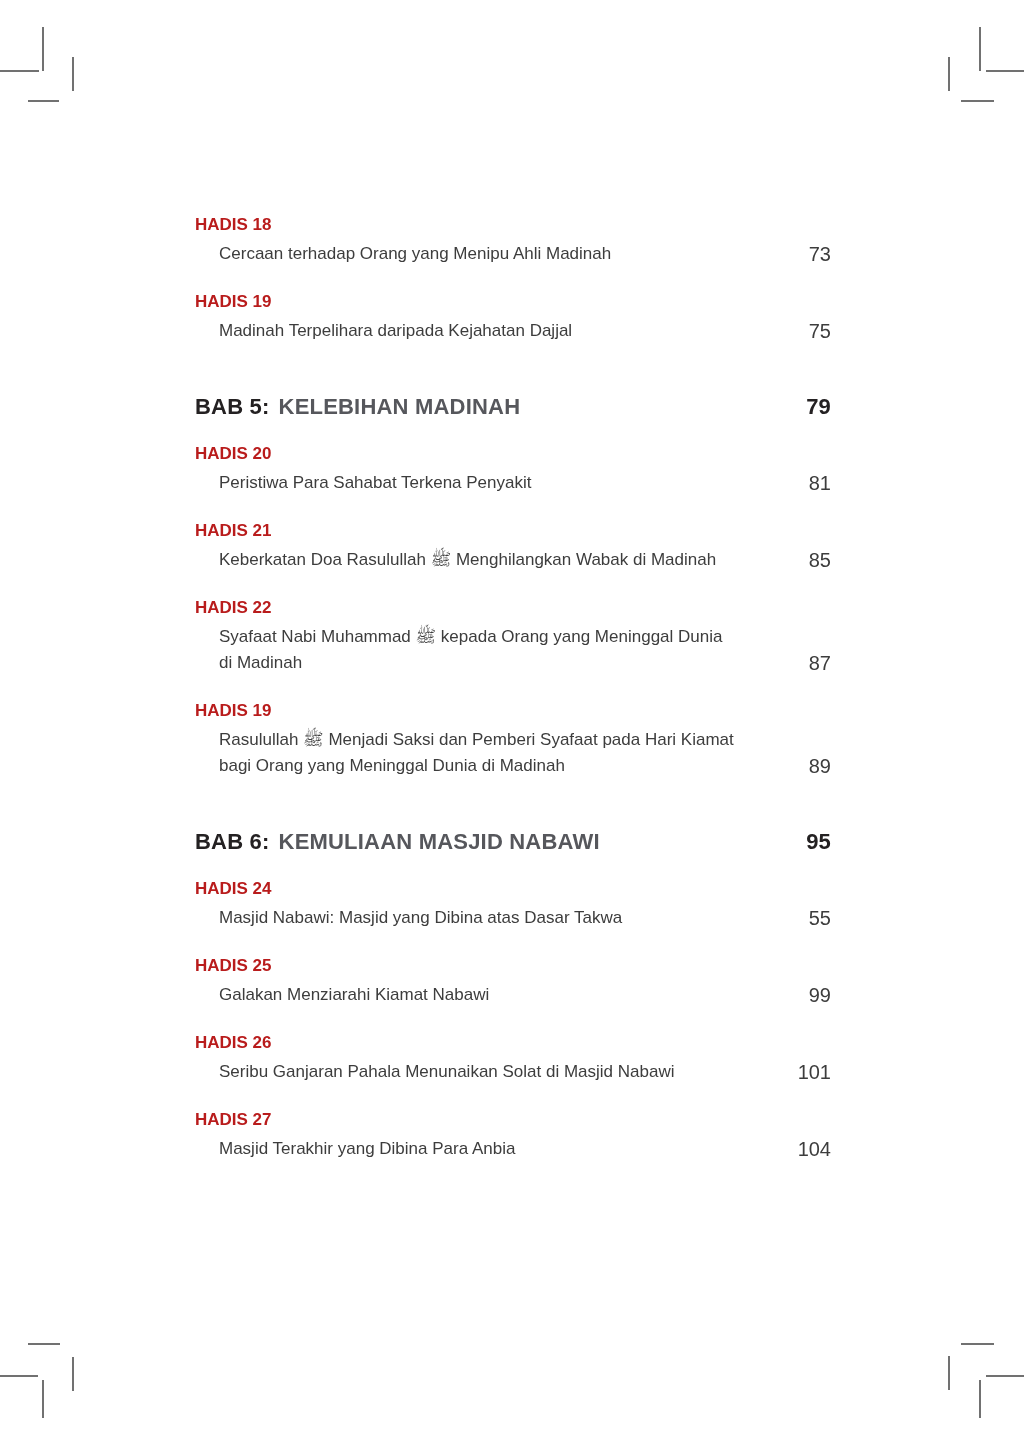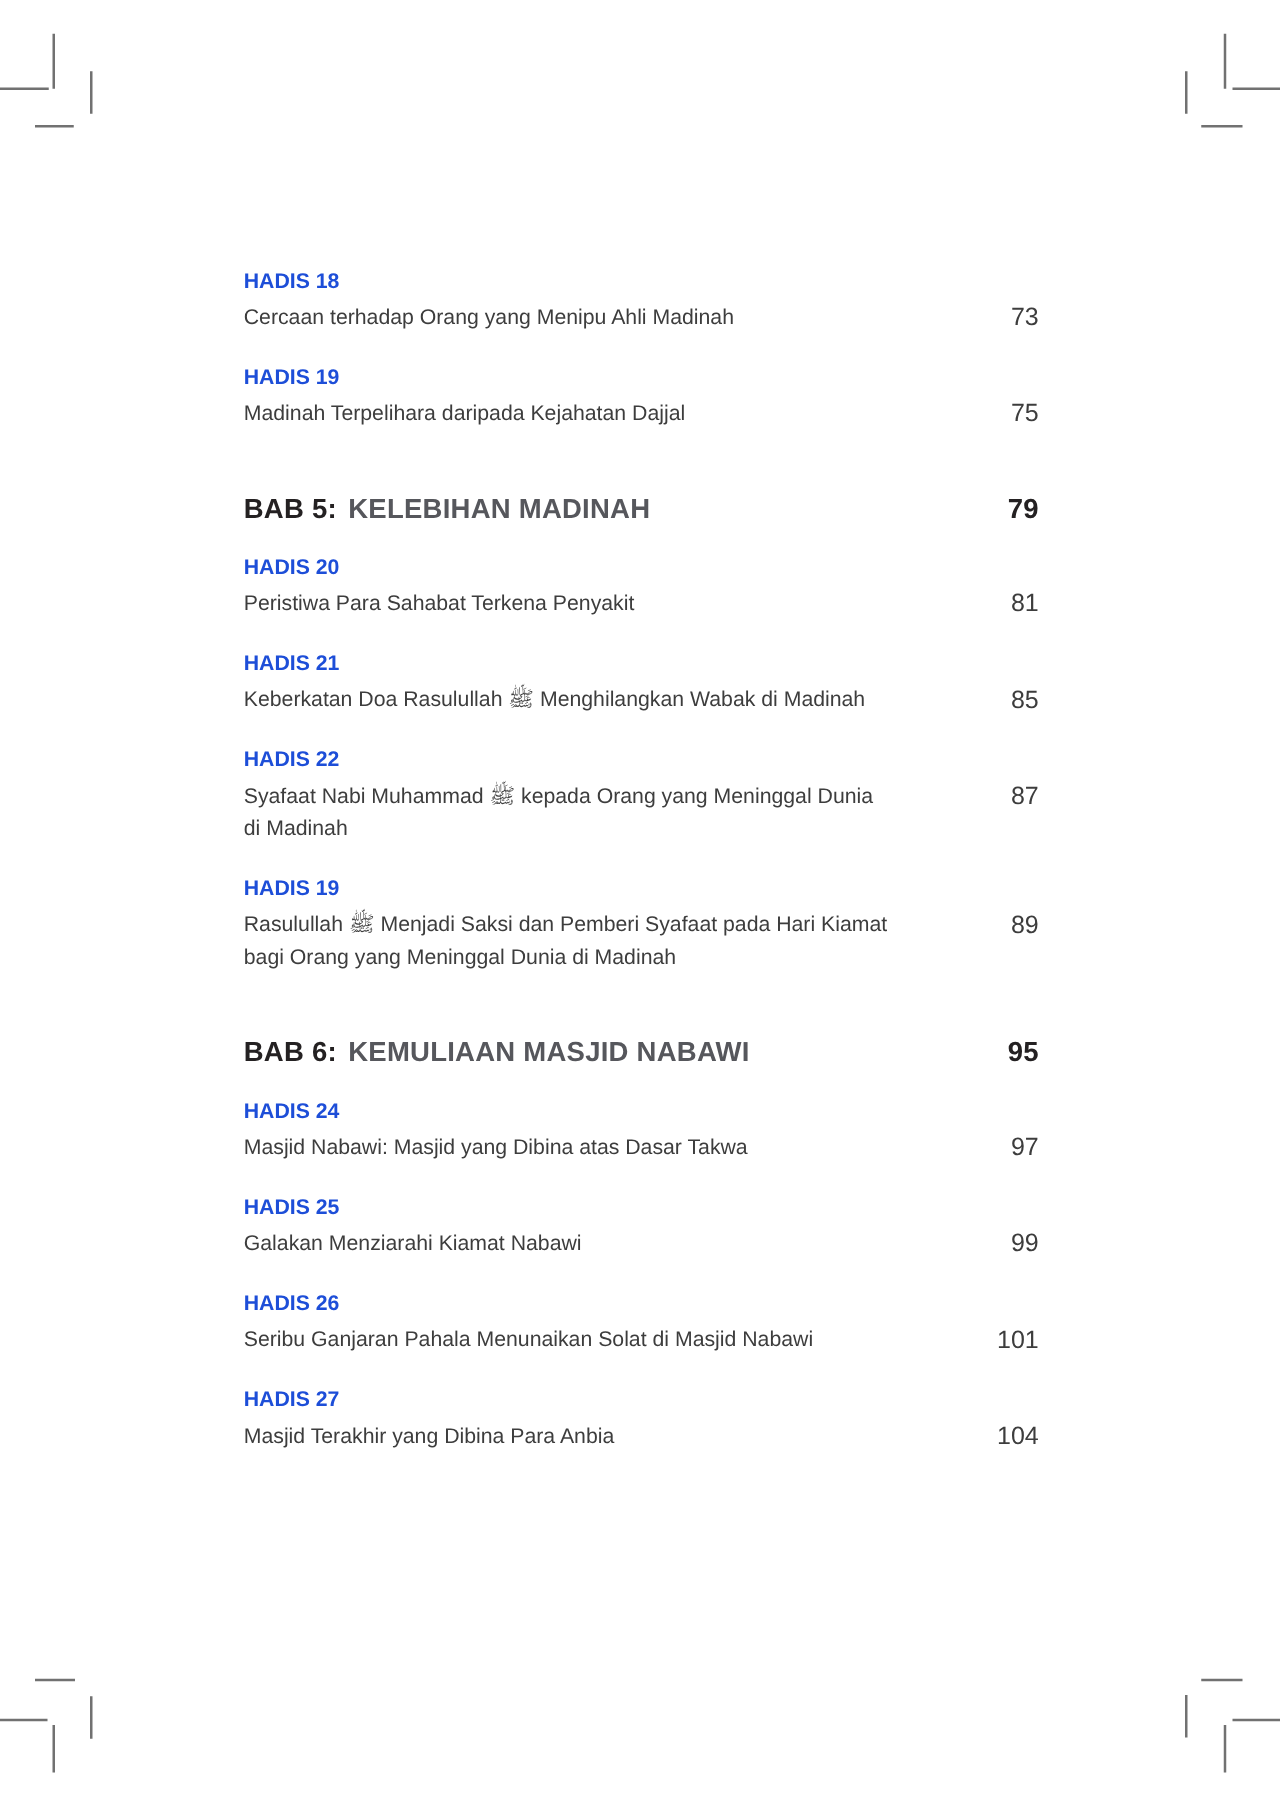--- a/index.html
+++ b/index.html
@@ -17,23 +17,23 @@
 
   
   .toc{
     position:absolute;
     left:195px;top:214px;width:636px;
     display:flex;flex-direction:column;
   }
   .entry{margin-bottom:24px;}
   .entry-heading{
     font-weight:bold;font-size:17px;line-height:21px;
-    color:#1d4ed8;margin-bottom:6px;
+    color:#b91c1c;margin-bottom:6px;
   }
-  .entry-row{display:flex;}
+  .entry-row{display:flex;align-items:flex-end;margin-left:24px;}
   .entry-titles{flex:1;max-width:585px;padding-right:12px;}
   .entry-title{
     font-size:17px;line-height:26px;color:#3d3d3d;
   }
   .entry-page{
     font-size:20px;line-height:26px;color:#3d3d3d;
     margin-left:auto;white-space:nowrap;
   }
   .chapter-row{
     display:flex;align-items:baseline;
@@ -149,21 +149,21 @@
     <span class="chapter-page">95</span>
   </div>
 
   <div class="entry">
     <div class="entry-heading">HADIS 24</div>
     <div class="entry-row">
       <div class="entry-titles">
         <div class="entry-title">Masjid Nabawi: Masjid yang Dibina atas Dasar Takwa</div>
         <div class="entry-title"></div>
       </div>
-      <div class="entry-page">97</div>
+      <div class="entry-page">55</div>
     </div>
   </div>
 
   <div class="entry">
     <div class="entry-heading">HADIS 25</div>
     <div class="entry-row">
       <div class="entry-titles">
         <div class="entry-title">Galakan Menziarahi Kiamat Nabawi</div>
         <div class="entry-title"></div>
       </div>

